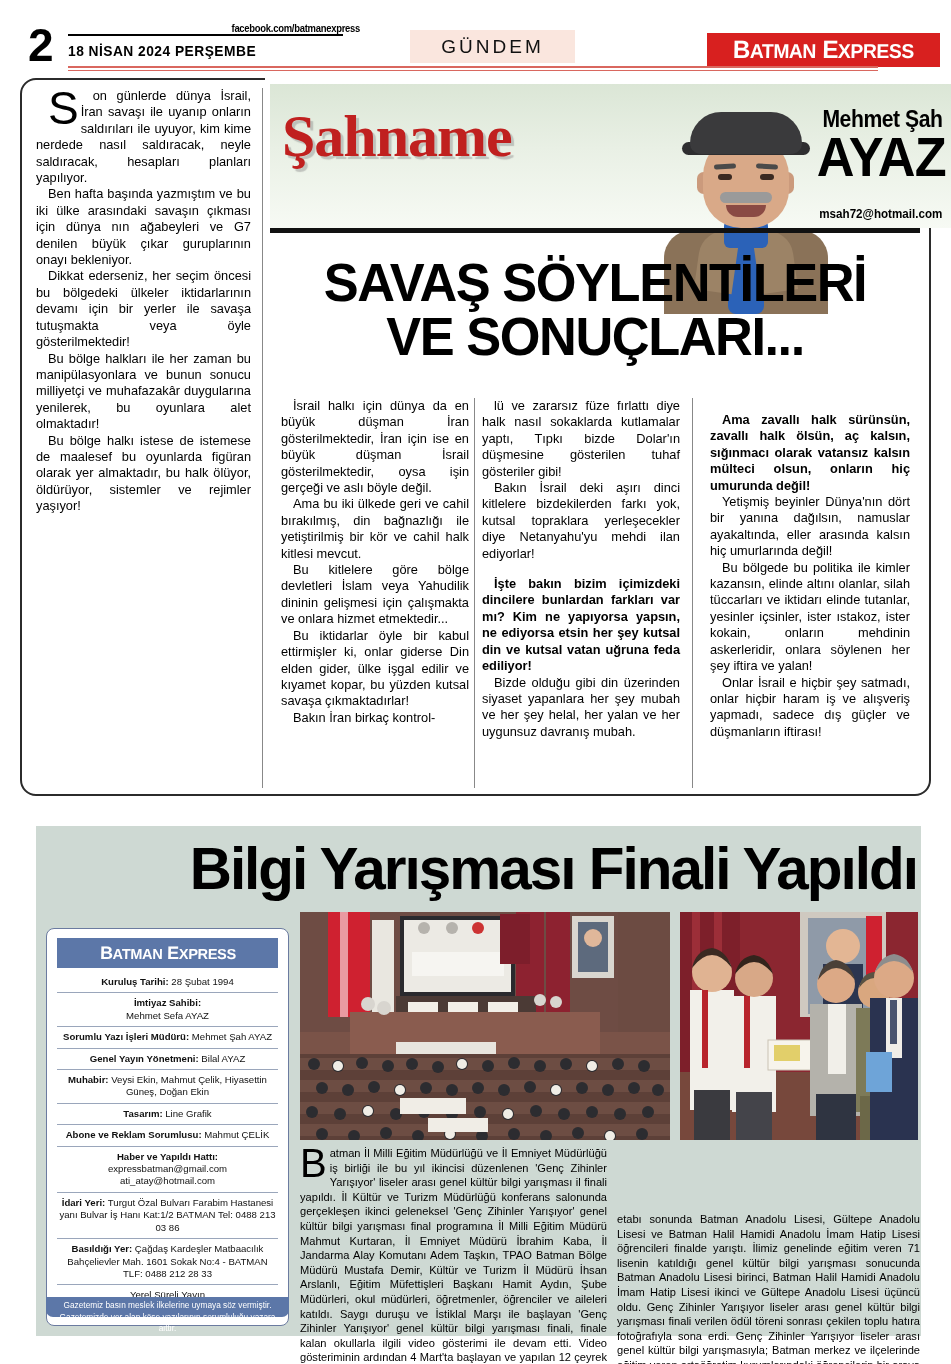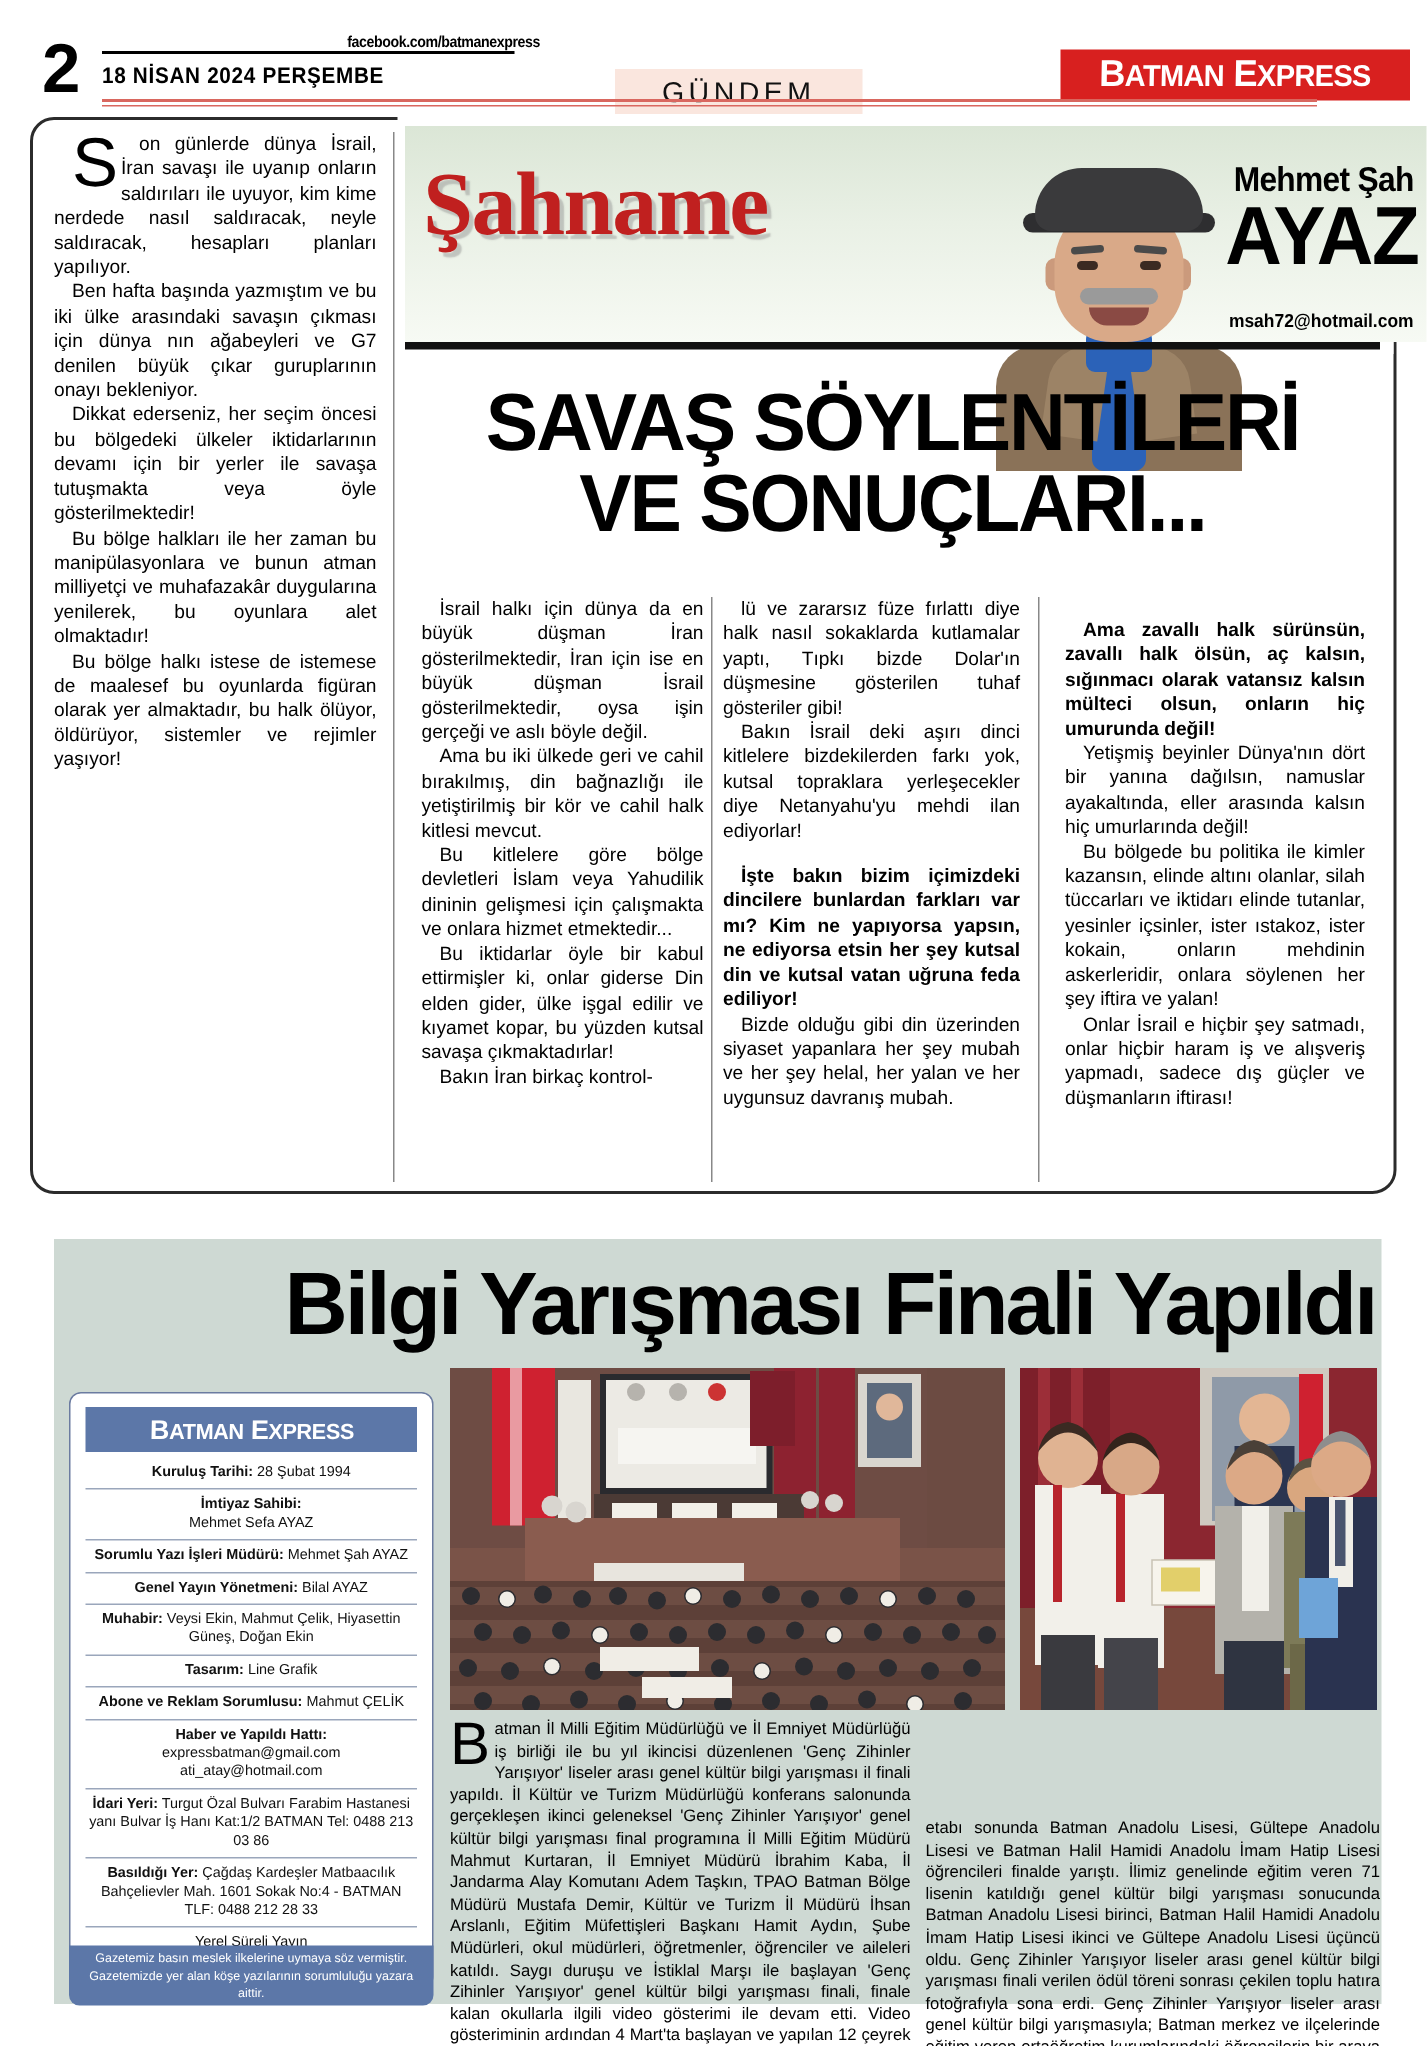--- a/index.html
+++ b/index.html
@@ -30,21 +30,21 @@
     transform:scaleX(0.92); transform-origin:left center;
   }
   #masthead-rule-bottom{
     position:absolute; left:68px; top:66px; width:810px; height:2px; background:#d9675f;
   }
   #masthead-rule-bottom2{
     position:absolute; left:68px; top:70px; width:810px; height:1px; background:#d9675f;
   }
   #section-tag{
     position:absolute; left:410px; top:30px; width:165px; height:33px;
-    background:#fae6de; display:flex; align-items:center; justify-content:center;margin-top:16px;
+    background:#fae6de; display:flex; align-items:center; justify-content:center;
   }
   #section-tag span{
     font-size:19px; letter-spacing:3px; font-weight:400; color:#111;
   }
   #brand-logo{
     position:absolute; left:707px; top:33px; width:233px; height:34px;
     background:#d8201f; display:flex; align-items:center; justify-content:center;
     overflow:hidden;
   }
   #brand-logo span{
@@ -198,21 +198,21 @@
     white-space:nowrap; transform:skewX(-1deg);
   }
   #imprint-logo .sm{ font-size:14.5px; }
   .imp-row{
     border-bottom:1px solid #9aa6bb; padding:4px 2px 4px 2px;
     text-align:center; font-size:9.6px; line-height:12.4px; color:#111;
   }
   .imp-row:last-of-type{ border-bottom:none; }
   .imp-row b{ font-weight:bold; }
   #imprint-footer{
-    position:absolute; left:46px; top:1297px; width:243px; height:40px;
+    position:absolute; left:46px; top:1297px; width:243px; height:20px;
     background:#5c77a8; color:#fff; font-size:8.3px; line-height:11.6px;
     text-align:center; padding:3px 6px; border-radius:0 0 7px 7px;
   }
 
   
   #photo-wide{
     position:absolute; left:300px; top:912px; width:370px; height:228px;
     overflow:hidden; background:#6b4a42;
   }
   #photo-award{
@@ -284,21 +284,21 @@
 </div>
 
 <div class="vrule" id="vr-1"></div>
 <div class="vrule" id="vr-2"></div>
 <div class="vrule" id="vr-3"></div>
 
 <div class="col" id="col-1">
   <p><span class="dropcap">S</span><span>on günlerde dünya İsrail, İran savaşı ile uyanıp onların saldırıları ile uyuyor, kim kime nerdede nasıl saldıracak, neyle saldıracak, hesapları planları yapılıyor.</span></p>
   <p>Ben hafta başında yazmıştım ve bu iki ülke arasındaki savaşın çıkması için dünya nın ağabeyleri ve G7 denilen büyük çıkar guruplarının onayı bekleniyor.</p>
   <p>Dikkat ederseniz, her seçim öncesi bu bölgedeki ülkeler iktidarlarının devamı için bir yerler ile savaşa tutuşmakta veya öyle gösterilmektedir!</p>
-  <p>Bu bölge halkları ile her zaman bu manipülasyonlara ve bunun atman milliyetçi ve muhafazakâr duygularına yenilerek, bu oyunlara alet olmaktadır!</p>
+  <p>Bu bölge halkları ile her zaman bu manipülasyonlara ve bunun sonucu milliyetçi ve muhafazakâr duygularına yenilerek, bu oyunlara alet olmaktadır!</p>
   <p>Bu bölge halkı istese de istemese de maalesef bu oyunlarda figüran olarak yer almaktadır, bu halk ölüyor, öldürüyor, sistemler ve rejimler yaşıyor!</p>
 </div>
 
 <div class="col" id="col-2">
   <p>İsrail halkı için dünya da en büyük düşman İran gösterilmektedir, İran için ise en büyük düşman İsrail gösterilmektedir, oysa işin gerçeği ve aslı böyle değil.</p>
   <p>Ama bu iki ülkede geri ve cahil bırakılmış, din bağnazlığı ile yetiştirilmiş bir kör ve cahil halk kitlesi mevcut.</p>
   <p>Bu kitlelere göre bölge devletleri İslam veya Yahudilik dininin gelişmesi için çalışmakta ve onlara hizmet etmektedir...</p>
   <p>Bu iktidarlar öyle bir kabul ettirmişler ki, onlar giderse Din elden gider, ülke işgal edilir ve kıyamet kopar, bu yüzden kutsal savaşa çıkmaktadırlar!</p>
   <p>Bakın İran birkaç kontrol-</p>
 </div>

